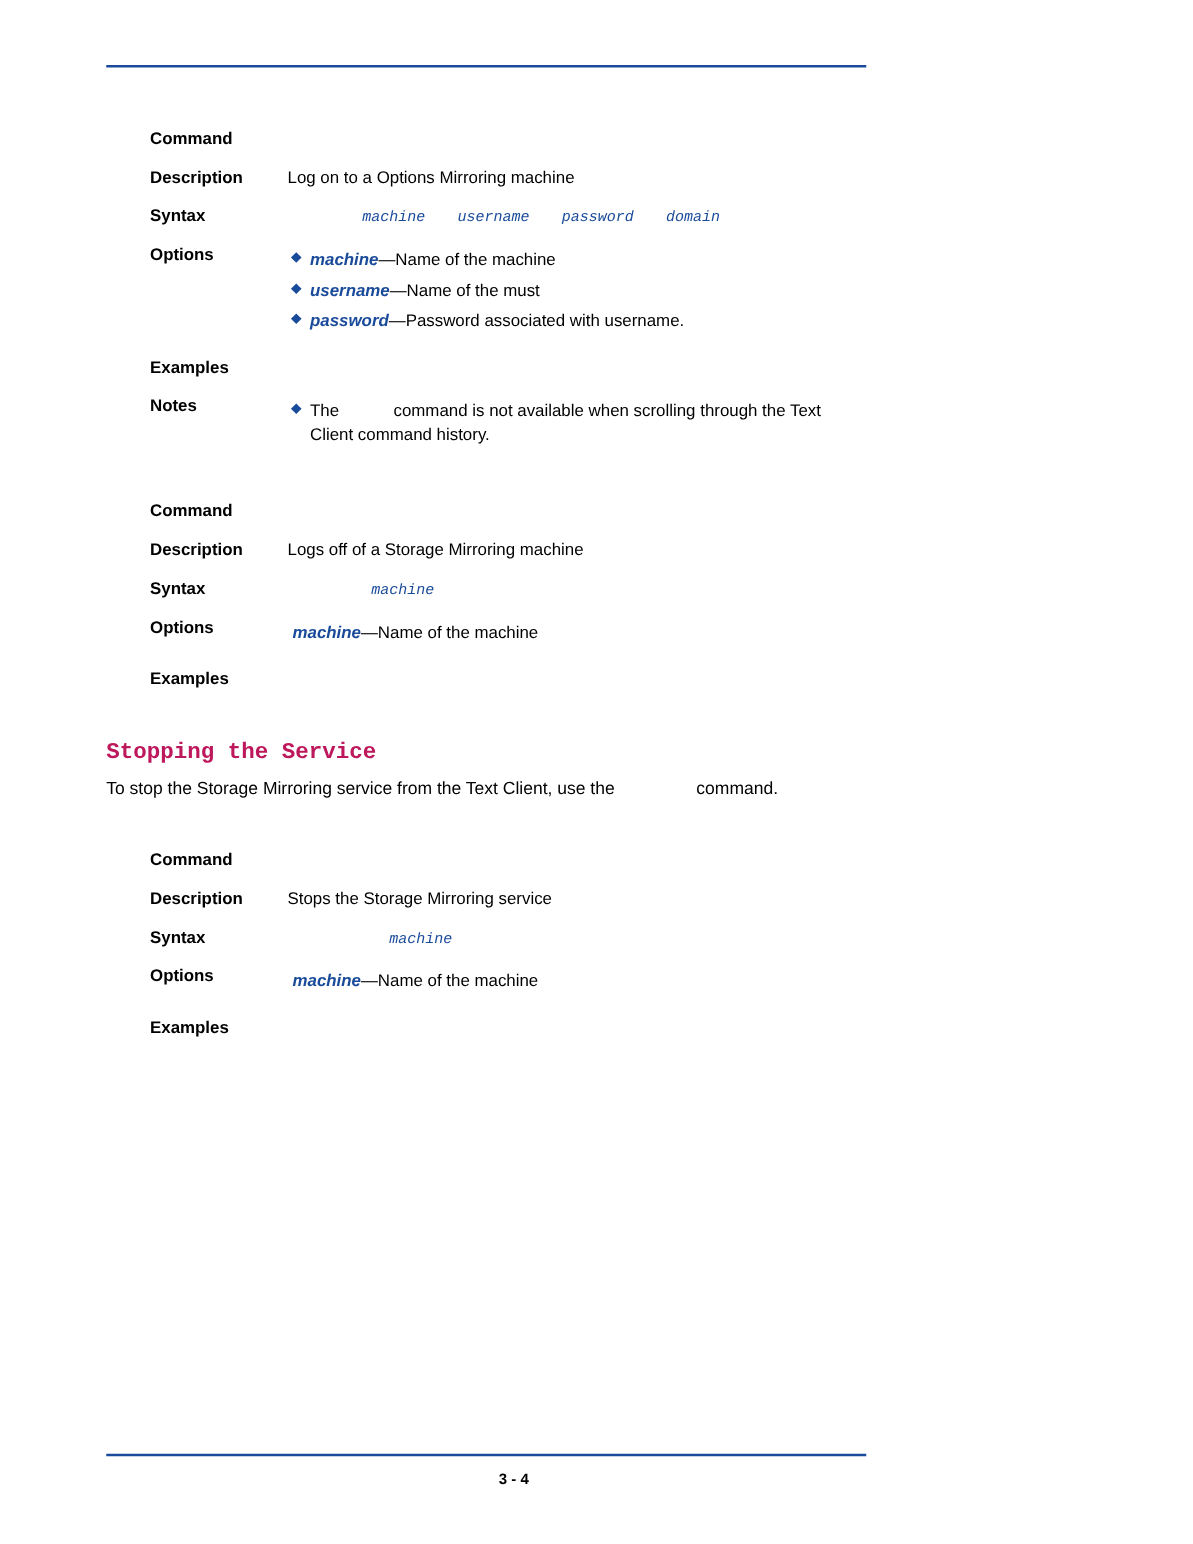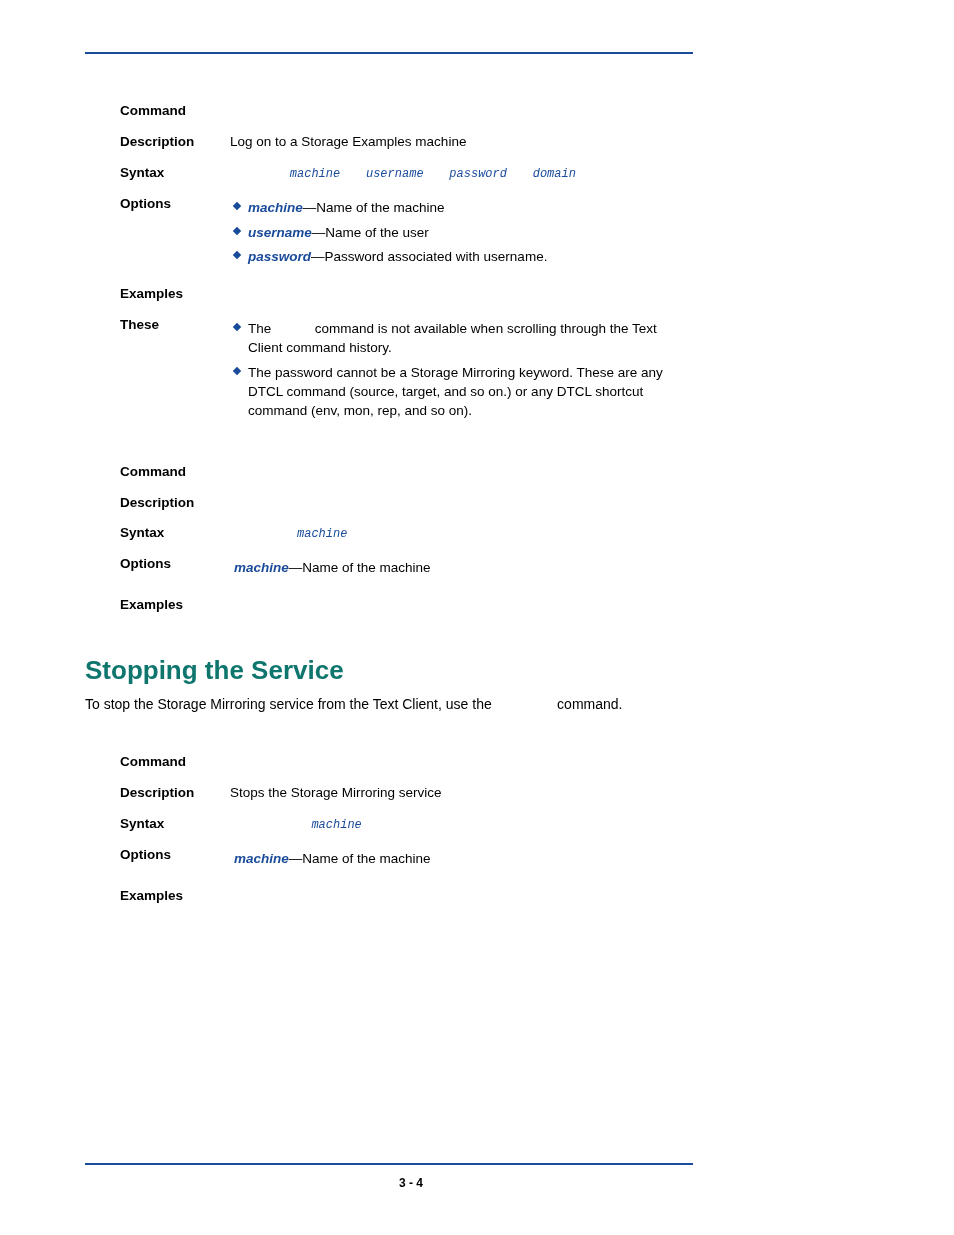--- a/index.html
+++ b/index.html
@@ -15,24 +15,25 @@
     box-sizing: border-box;
     padding: 52px 85px 0 85px;
     position: relative;
   }
   .top-rule {
     border-top: 2px solid #1a4b9a;
     height: 0;
     margin-bottom: 48px;
   }
   .section-heading {
-    color: #0f766e;
-    font-weight: bold;
-    font-size: 26px;
+    color: #be185d;
+    font-weight: bold;
+    font-size: 18px;
     margin: 40px 0 10px 0;
+    font-family: Liberation Mono, monospace;
   }
   .intro-line {
     font-size: 14px;
     margin: 0 0 40px 0;
   }
   .cmd-block {
     margin-left: 35px;
     margin-bottom: 36px;
     font-size: 13.5px;
     line-height: 1.4;
@@ -118,64 +119,64 @@
 <div class="page">
   <div class="top-rule"></div>
 
   <div class="cmd-block">
     <div class="cmd-row">
       <div class="cmd-label">Command</div>
       <div class="cmd-body mono-inline" style="color:#fff;">LOGIN</div>
     </div>
     <div class="cmd-row">
       <div class="cmd-label">Description</div>
-      <div class="cmd-body">Log on to a Storage Examples machine</div>
+      <div class="cmd-body">Log on to a Options Mirroring machine</div>
     </div>
     <div class="cmd-row">
       <div class="cmd-label">Syntax</div>
       <div class="cmd-body">
         <span class="syntax-cmd" style="color:#fff;">LOGIN</span>
         <span class="syntax-arg syntax-first">machine</span>
         <span class="syntax-arg">username</span>
         <span class="syntax-arg">password</span>
         <span class="syntax-arg">domain</span>
       </div>
     </div>
     <div class="cmd-row">
       <div class="cmd-label">Options</div>
       <div class="cmd-body">
         <ul class="opt-list">
           <li><span class="diamond"></span><span class="opt-key">machine</span><span>—Name of the machine</span></li>
-          <li><span class="diamond"></span><span class="opt-key">username</span><span>—Name of the user</span></li>
+          <li><span class="diamond"></span><span class="opt-key">username</span><span>—Name of the must</span></li>
           <li><span class="diamond"></span><span class="opt-key">password</span><span>—Password associated with username.</span></li>
         </ul>
       </div>
     </div>
     <div class="cmd-row">
       <div class="cmd-label">Examples</div>
       <div class="cmd-body mono-inline" style="color:#fff;">login indy administrator ****** corporate</div>
     </div>
     <div class="cmd-row">
-      <div class="cmd-label">These</div>
+      <div class="cmd-label">Notes</div>
       <div class="cmd-body">
         <ul class="opt-list">
           <li><span class="diamond"></span><span>The </span><span class="note-key" style="color:#fff;">login</span><span> command is not available when scrolling through the Text Client command history.</span></li>
-          <li><span class="diamond"></span><span>The password cannot be a Storage Mirroring keyword. These are any DTCL command (source, target, and so on.) or any DTCL shortcut command (env, mon, rep, and so on).</span></li>
         </ul>
       </div>
     </div>
   </div>
 
   <div class="cmd-block">
     <div class="cmd-row">
       <div class="cmd-label">Command</div>
       <div class="cmd-body mono-inline" style="color:#fff;">LOGOUT</div>
     </div>
     <div class="cmd-row">
       <div class="cmd-label">Description</div>
+      <div class="cmd-body">Logs off of a Storage Mirroring machine</div>
     </div>
     <div class="cmd-row">
       <div class="cmd-label">Syntax</div>
       <div class="cmd-body">
         <span class="syntax-cmd" style="color:#fff;">LOGOUT</span>
         <span class="syntax-arg syntax-first">machine</span>
       </div>
     </div>
     <div class="cmd-row">
       <div class="cmd-label">Options</div>

